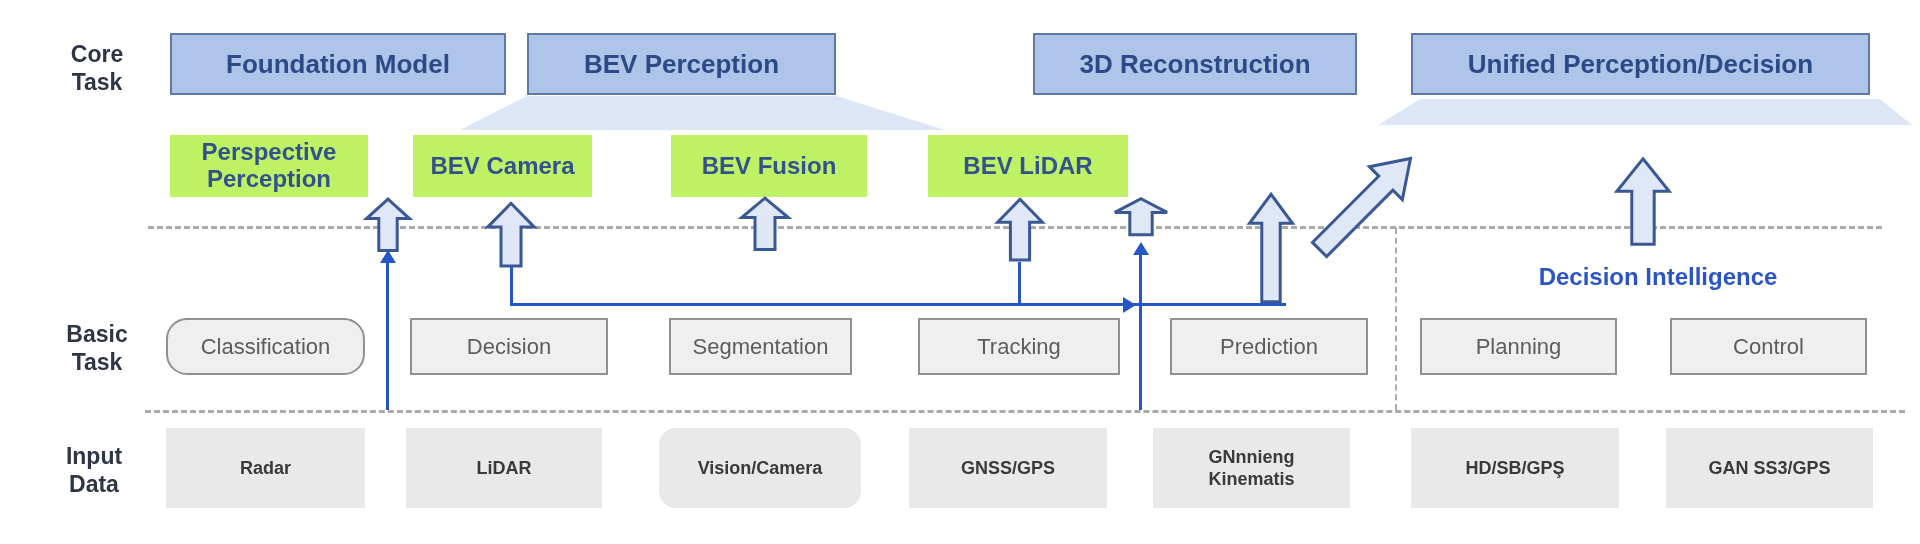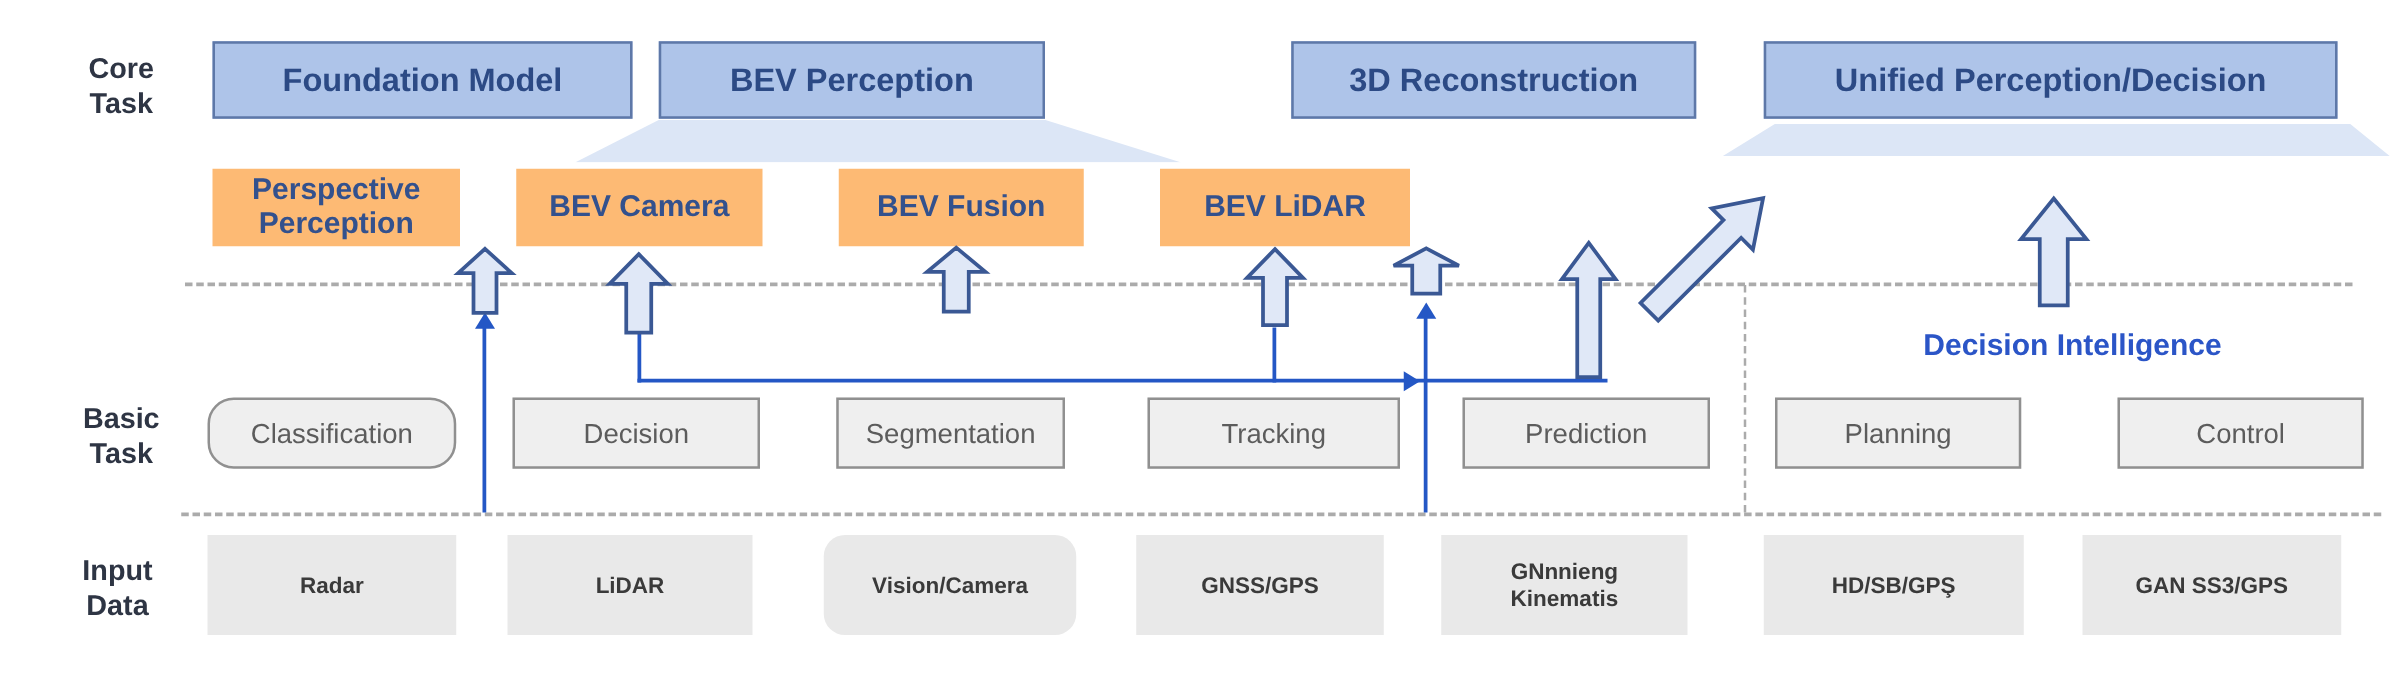--- a/index.html
+++ b/index.html
@@ -18,21 +18,21 @@
     position:absolute;top:33px;height:62px;
     background:#aec4e9;border:2px solid #5e78a8;box-sizing:border-box;
     display:flex;align-items:center;justify-content:center;
     font-weight:bold;font-size:26px;color:#2c4a85;
   }
   
   .trap{position:absolute;background:#dce6f6;}
   
   .sub-box{
     position:absolute;top:135px;height:62px;
-    background:#fdba74;display:flex;flex-direction:column;
+    background:#bef264;display:flex;flex-direction:column;
     align-items:center;justify-content:center;
     font-weight:600;font-size:24px;color:#33518d;line-height:1.12;
   }
   .sub-box span{display:block;text-align:center;}
   
   .dash-h{position:absolute;border-top:3px dashed #ababab;height:0;}
   .dash-v{position:absolute;border-left:2px dashed #ababab;width:0;}
   
   .barrow{position:absolute;overflow:visible;}
   .barrow polygon{fill:#e0e8f7;stroke:#3a5894;stroke-width:3;stroke-linejoin:miter;}
@@ -88,21 +88,21 @@
 
   <div class="core-box" style="left:170px;width:336px;">Foundation Model</div>
   <div class="core-box" style="left:527px;width:309px;">BEV Perception</div>
   <div class="core-box" style="left:1033px;width:324px;">3D Reconstruction</div>
   <div class="core-box" style="left:1411px;width:459px;">Unified Perception/Decision</div>
 
   <div class="sub-box" style="left:170px;width:198px;">
     <span>Perspective</span>
     <span>Perception</span>
   </div>
-  <div class="sub-box" style="left:413px;width:197px;">BEV Camera</div>
+  <div class="sub-box" style="left:413px;width:179px;">BEV Camera</div>
   <div class="sub-box" style="left:671px;width:196px;">BEV Fusion</div>
   <div class="sub-box" style="left:928px;width:200px;">BEV LiDAR</div>
 
   <div class="dash-h" style="left:148px;top:226px;width:1734px;"></div>
   <div class="dash-h" style="left:145px;top:410px;width:1760px;"></div>
   <div class="dash-v" style="left:1395px;top:228px;height:182px;"></div>
 
   <div class="bline" style="left:386px;top:262px;width:3px;height:148px;"></div>
   <div class="ah-up" style="left:380px;top:250px;"></div>
 
@@ -140,21 +140,21 @@
     </svg>
 
   <div class="intel" style="left:1473px;top:263px;">Decision Intelligence</div>
 
   <div class="basic-box" style="left:166px;width:199px;border-radius:21px;">Classification</div>
   <div class="basic-box" style="left:410px;width:198px;">Decision</div>
   <div class="basic-box" style="left:669px;width:183px;">Segmentation</div>
   <div class="basic-box" style="left:918px;width:202px;">Tracking</div>
   <div class="basic-box" style="left:1170px;width:198px;">Prediction</div>
   <div class="basic-box" style="left:1420px;width:197px;">Planning</div>
-  <div class="basic-box" style="left:1670px;width:197px;margin-left:24px;">Control</div>
+  <div class="basic-box" style="left:1670px;width:197px;">Control</div>
 
   <div class="input-box" style="left:166px;width:199px;">Radar</div>
   <div class="input-box" style="left:406px;width:196px;">LiDAR</div>
   <div class="input-box" style="left:659px;width:202px;border-radius:17px;">Vision/Camera</div>
   <div class="input-box" style="left:909px;width:198px;text-align:right;">GNSS/GPS</div>
   <div class="input-box" style="left:1153px;width:197px;">
     <span>GNnnieng</span>
     <span>Kinematis</span>
   </div>
   <div class="input-box" style="left:1411px;width:208px;">HD/SB/GPŞ</div>

